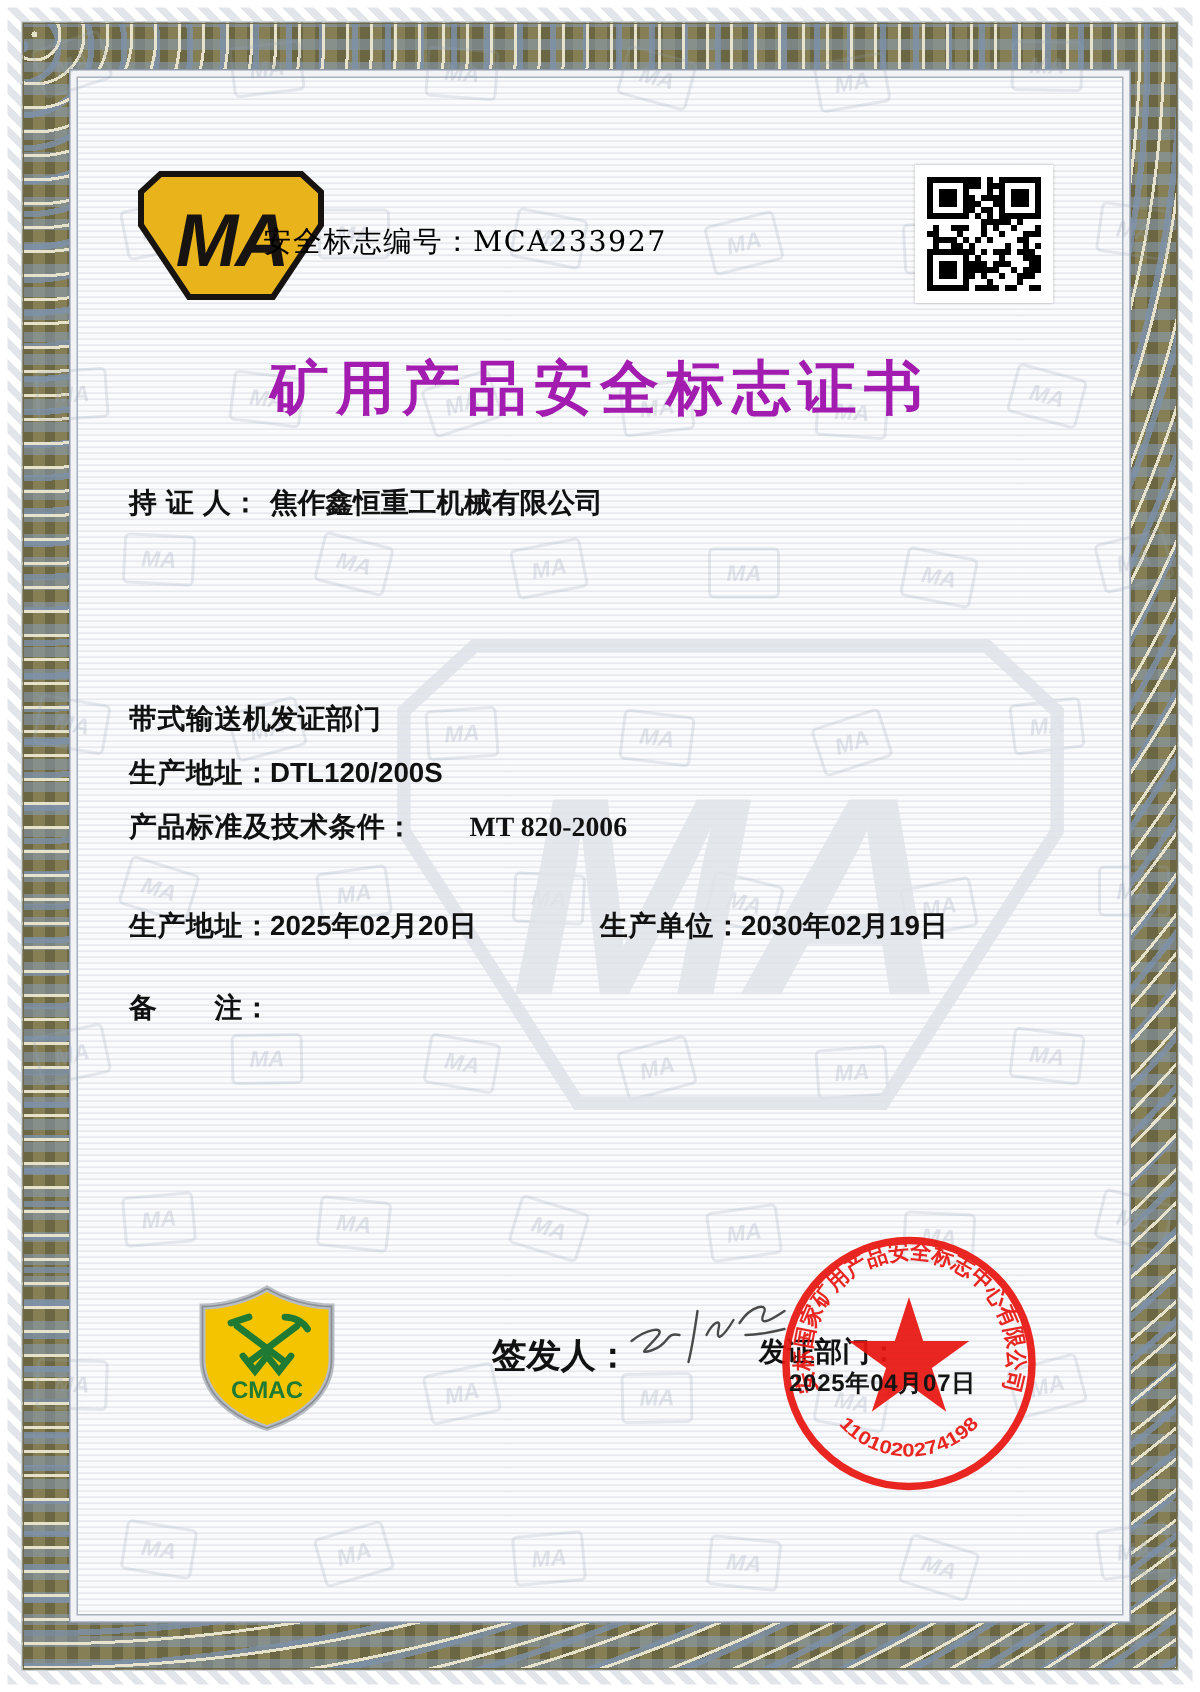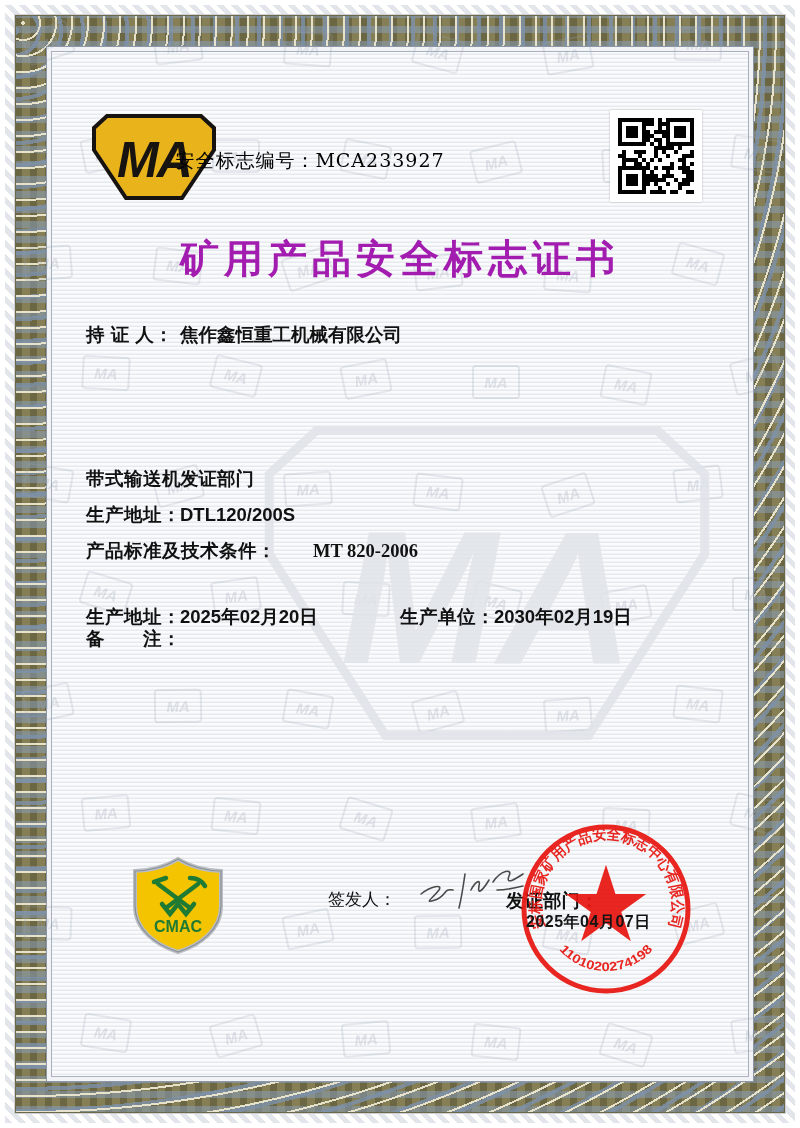--- a/index.html
+++ b/index.html
@@ -43,25 +43,25 @@
     font-family:"DejaVu Serif", serif;font-weight:700;font-size:39px;letter-spacing:5px;color:#a21caf;}
   .row{left:86px;font-size:18.5px;white-space:nowrap;}
   .lab{font-weight:700;letter-spacing:.5px;display:inline-block;}
   .labw{width:94px;}
   .val{font-weight:700;}
   .r0{top:322px}.r1{top:358px}.r2{top:394px}.r3{top:430px}
   .r4{top:466px}.r5{top:502px}.r6{top:538px}.r7{top:570px}
   .r6 .val{margin-left:37px;font-family:Liberation Serif, serif;}
   .dates{top:604px;}
   .dates .grp2{position:absolute;left:314px;top:0;white-space:nowrap;}
-  .remark{top:626px;}
+  .remark{top:659px;}
   .para{left:86px;top:744px;width:632px;font-weight:700;font-size:16.5px;
     line-height:1.6;text-indent:2em;text-align:justify;color:#101010;}
   .cmac{left:128px;top:856px;}
-  .signer{left:328px;top:888px;font-size:17px;font-weight:400;}
+  .signer{left:328px;top:888px;font-size:23px;font-weight:700;}
   .sig{left:413px;top:860px;}
   .dept{left:506px;top:888px;font-size:18.5px;font-weight:700;}
   .stamp{left:514px;top:814px;z-index:3;opacity:.92;}
   .stampdate{left:526px;top:912px;z-index:4;font-size:16px;font-weight:700;
     color:#141414;letter-spacing:.5px;white-space:nowrap;}
 </style>
 </head>
 <body>
 
 <div id="page">

